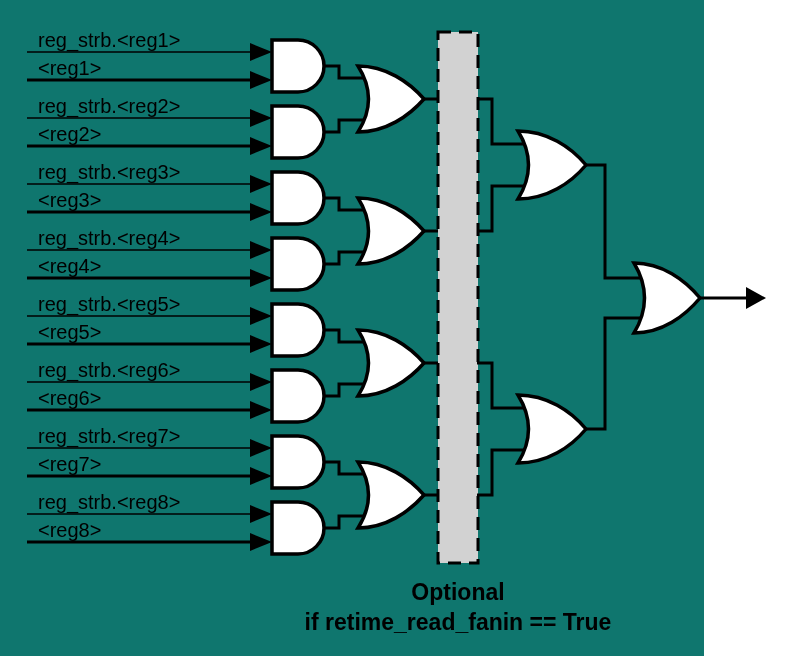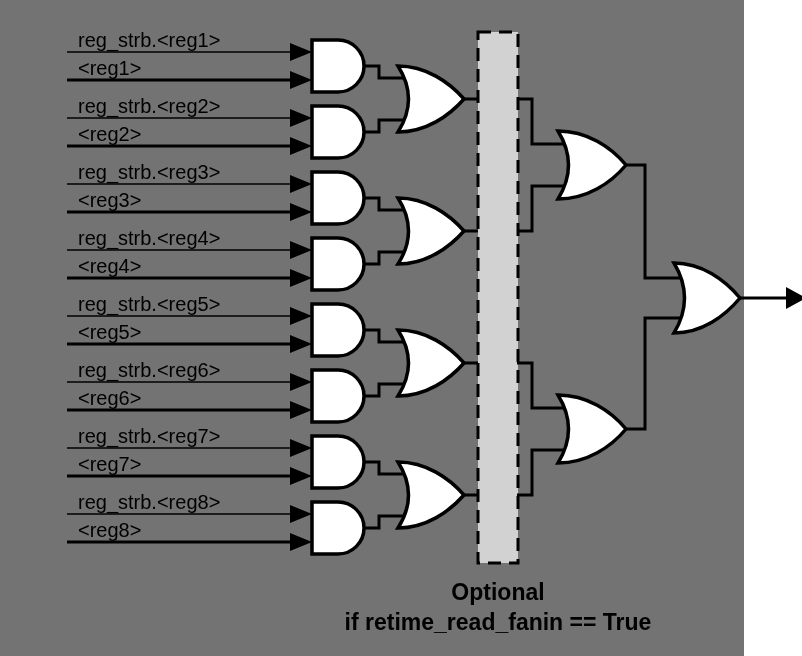--- a/index.html
+++ b/index.html
@@ -7,22 +7,21 @@
     padding: 0;
     background: #ffffff;
     width: 802px;
     height: 656px;
     overflow: hidden;
   }
   .canvas {
     width: 704px;
     height: 656px;
     position: relative;
-    background: #737373;
-    padding-left: 40px;
+    background: #0f766e;
   }
   svg { display: block; }
   .gate {
     fill: #ffffff;
     stroke: #000000;
     stroke-width: 3.5;
     stroke-linejoin: miter;
   }
   .wire {
     fill: none;

